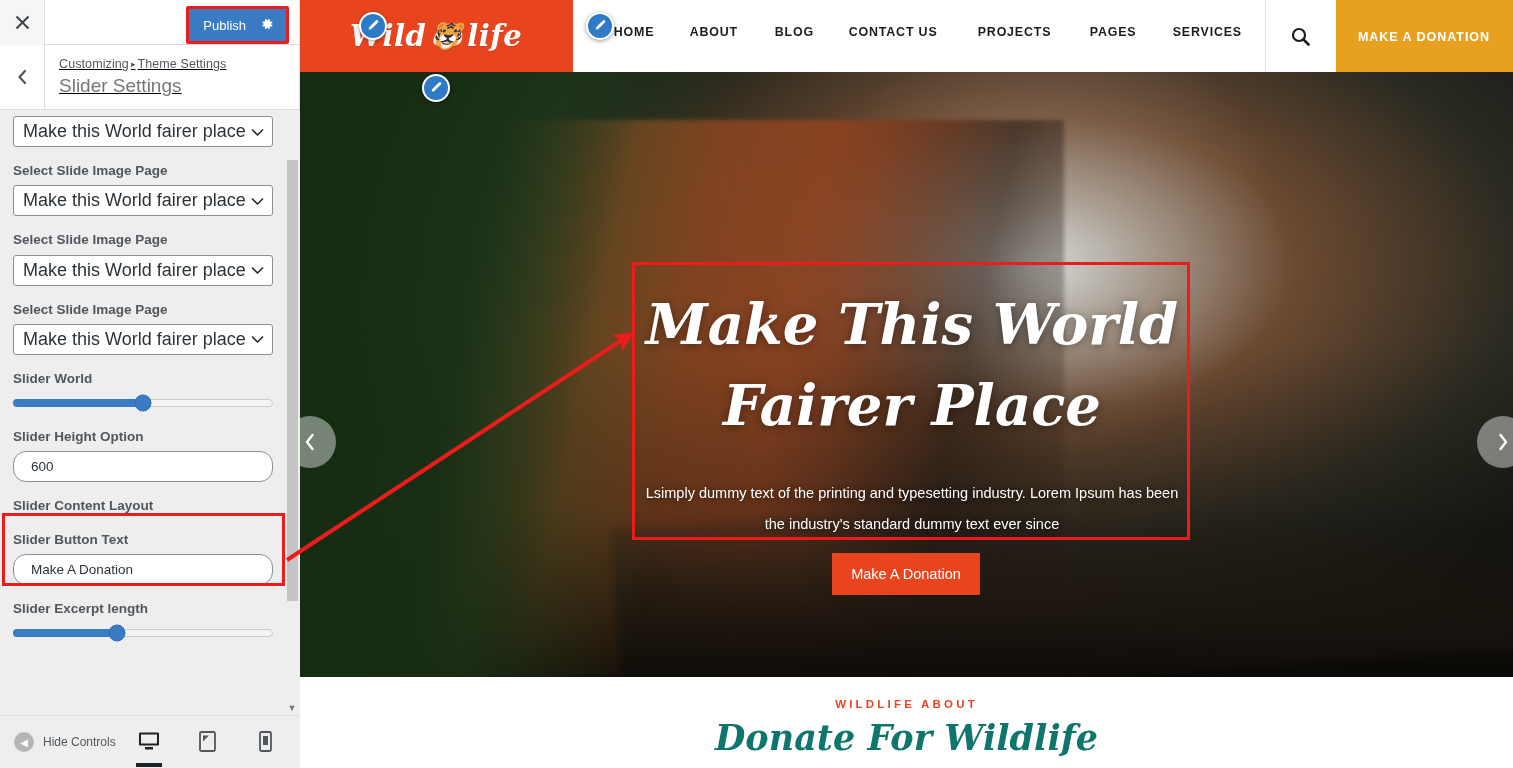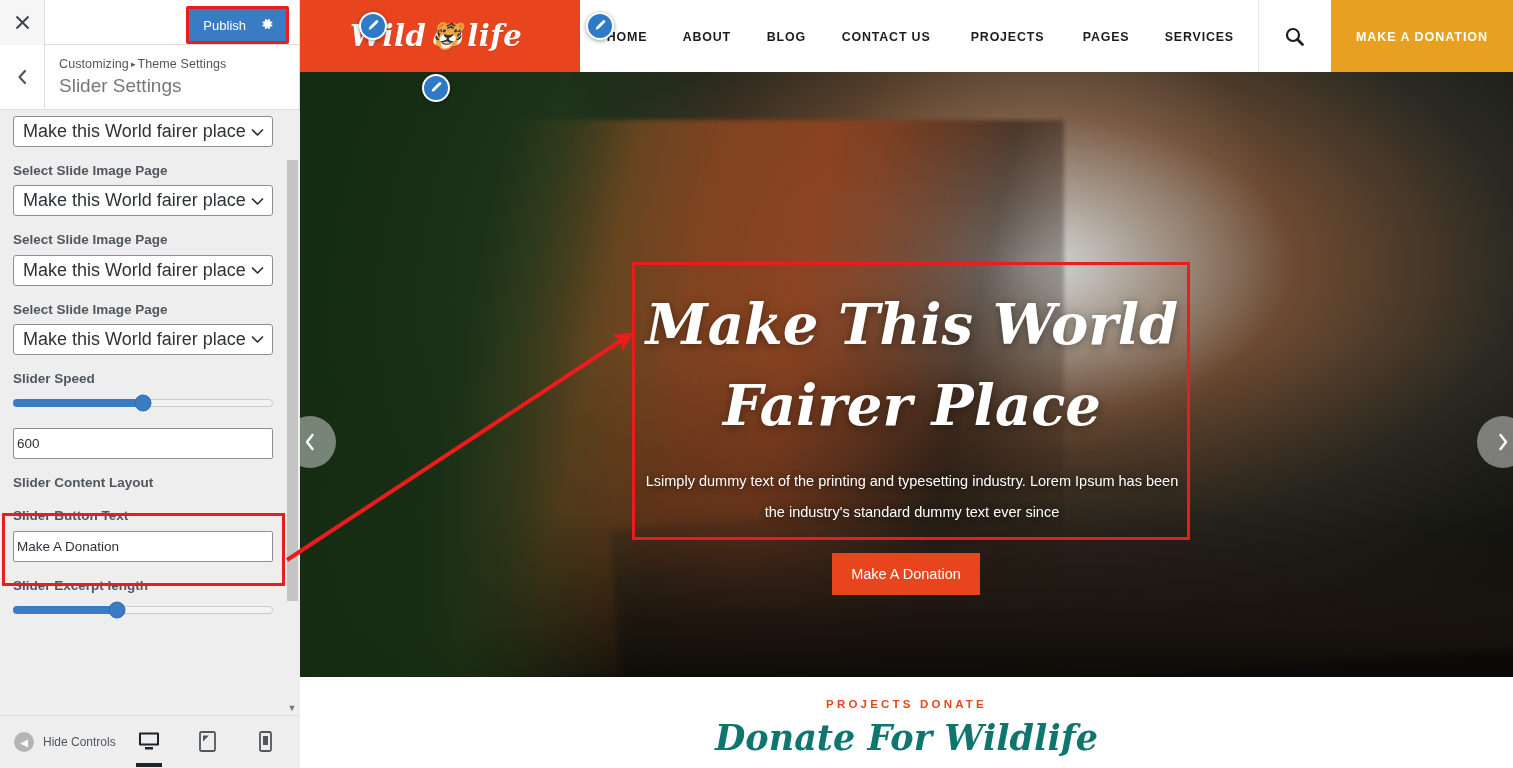--- a/index.html
+++ b/index.html
@@ -67,21 +67,21 @@
     display: flex; align-items: stretch;
   }
   .cz-back {
     width: 45px;
     display: flex; align-items: center; justify-content: center;
     border-right: 1px solid #ddd;
     cursor: pointer;
     color: #555;
     background: #fff;
   }
-  .cz-titles { padding: 11px 0 17px 14px; }
+  .cz-titles { padding: 11px 0 17px 14px; text-decoration: underline; }
   .cz-breadcrumb {
     font-size: 12.5px; color: #50575e; line-height: 1.3;
     letter-spacing: .1px;
   }
   .cz-breadcrumb .sep { font-size: 9px; vertical-align: 1px; padding: 0 2px; }
   .cz-panel-title {
     font-size: 19px; color: #777; font-weight: 400;
     line-height: 1.35; margin-top: 1px;
   }
 
@@ -123,22 +123,22 @@
   }
   .cz-select .chev {
     position: absolute; right: 8px; top: 50%;
     transform: translateY(-50%);
     pointer-events: none;
   }
   .cz-text {
     width: 260px; height: 31px;
     background: #fff;
     border: 1px solid #8c8f94;
-    border-radius: 2px;
-    padding: 0 3px;
+    border-radius: 13px;
+    padding: 0 17px;
     font-size: 13.5px;
     color: #2c3338;
     font-family: "Liberation Sans", sans-serif;
   }
   .cz-range {
     position: relative;
     width: 260px; height: 20px;
     display: flex; align-items: center;
   }
   .rail {
@@ -262,23 +262,24 @@
     display: flex; align-items: center; gap: 4px;
     text-shadow: 0 1px 1px rgba(0,0,0,.12);
   }
   .logo-animal {
     font-size: 26px;
     line-height: 1;
     filter: saturate(.6) brightness(1.12);
   }
   .nav {
     flex: 1;
-    display: flex; align-items: center;
-    padding-left: 12px;
+    display: flex; 
+    padding-left: 26px;
     gap: 0;
+    margin-top: 24px;
   }
   .nav a {
     color: #1c1c1c;
     text-decoration: none;
     font-size: 13.5px;
     font-weight: bold;
     letter-spacing: .9px;
     padding: 0 16px;
     font-family: "Liberation Sans", sans-serif;
     transform: scaleX(.92);
@@ -359,21 +360,21 @@
     font-size: 56px;
     line-height: 1.45;
     margin: 0;
     padding-top: 22px;
     text-shadow: 0 2px 10px rgba(0,0,0,.4);
   }
   .hero-desc {
     color: #fff;
     font-size: 14.5px;
     line-height: 2.1;
-    margin: 20px auto 0;
+    margin: 32px auto 0;
     width: 535px;
     text-shadow: 0 1px 6px rgba(0,0,0,.6);
   }
   .hero-btn {
     position: absolute;
     left: 532px; top: 481px;
     width: 148px; height: 42px;
     background: #e8451f;
     color: #fff;
     border: none;
@@ -519,29 +520,30 @@
             <span>Make this World fairer place</span>
             <span class="chev">
               <svg width="13" height="9" viewBox="0 0 13 9">
                   <path d="M1.5 1.5 L6.5 6.5 L11.5 1.5" stroke="#2c3338" stroke-width="1.7" fill="none" stroke-linecap="round" stroke-linejoin="round"></path>
                 </svg>
             </span>
           </div>
         </div>
 
         <div class="ctrl">
-          <span class="ctrl-label">Slider Speed</span>
+          <span class="ctrl-label">Slider World</span>
           <div class="cz-range">
             <div class="rail"></div>
             <div class="fill" style="width:50%"></div>
             <div class="thumb" style="left:50%"></div>
           </div>
         </div>
 
         <div class="ctrl">
+          <span class="ctrl-label">Slider Height Option</span>
           <input class="cz-text" value="600" style="">
         </div>
 
         <div class="ctrl">
           <span class="ctrl-label">Slider Content Layout</span>
         </div>
 
         <div class="ctrl">
           <span class="ctrl-label">Slider Button Text</span>
           <input class="cz-text" value="Make A Donation" style="">
@@ -646,21 +648,21 @@
           <span>Fairer Place</span>
         </h1>
         <p class="hero-desc">Lsimply dummy text of the printing and typesetting industry. Lorem Ipsum has been the industry's standard dummy text ever since</p>
       </div>
       <div class="annot-hero"></div>
 
       <button class="hero-btn">Make A Donation</button>
     </div>
 
     <div class="donate-section">
-      <div class="donate-kicker">PROJECTS DONATE</div>
+      <div class="donate-kicker">WILDLIFE ABOUT</div>
       <div class="donate-heading">Donate For Wildlife</div>
     </div>
 
     <div class="edit-badge" style="left:286px; top:12px;">
       <svg width="14" height="14" viewBox="0 0 16 16">
           <path d="M11.3 1.7a1.6 1.6 0 0 1 2.3 2.3l-7.5 7.5-3 .7.7-3 7.5-7.5z" fill="#fff"></path>
         </svg>
     </div>
     <div class="edit-badge" style="left:59px; top:12px;">
       <svg width="14" height="14" viewBox="0 0 16 16">

